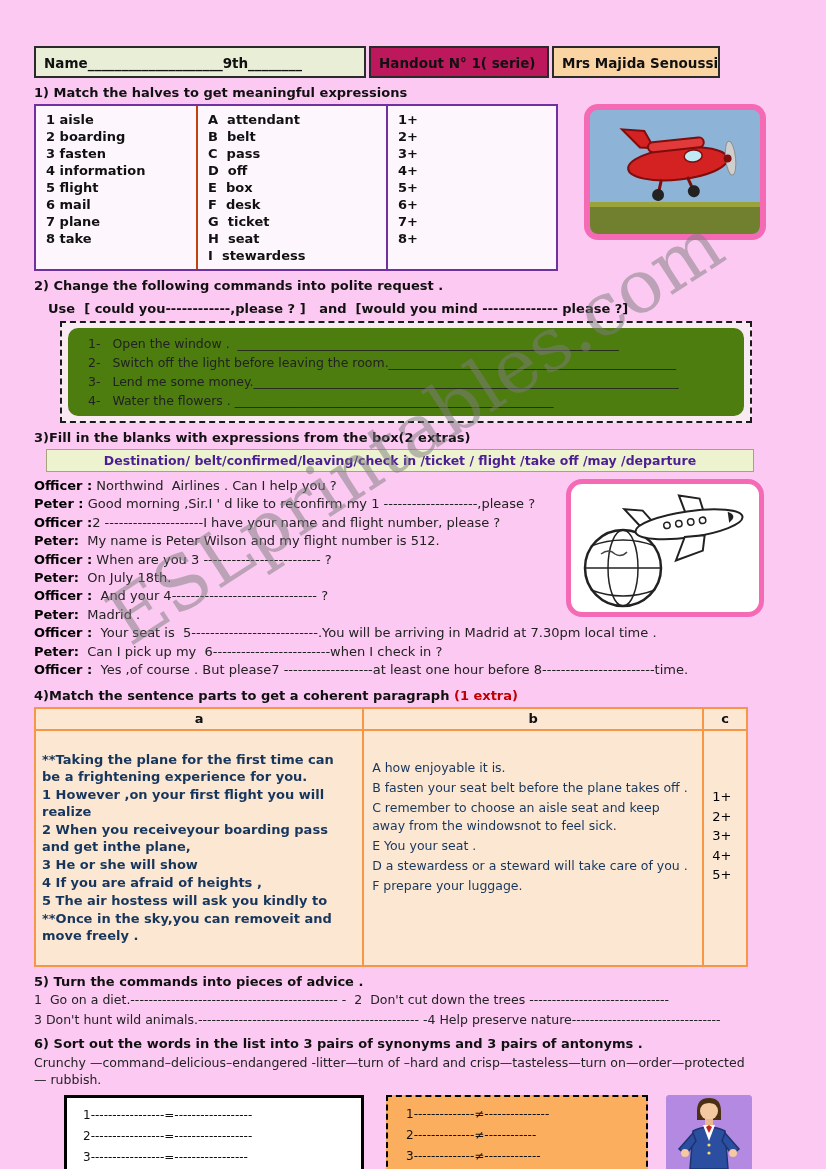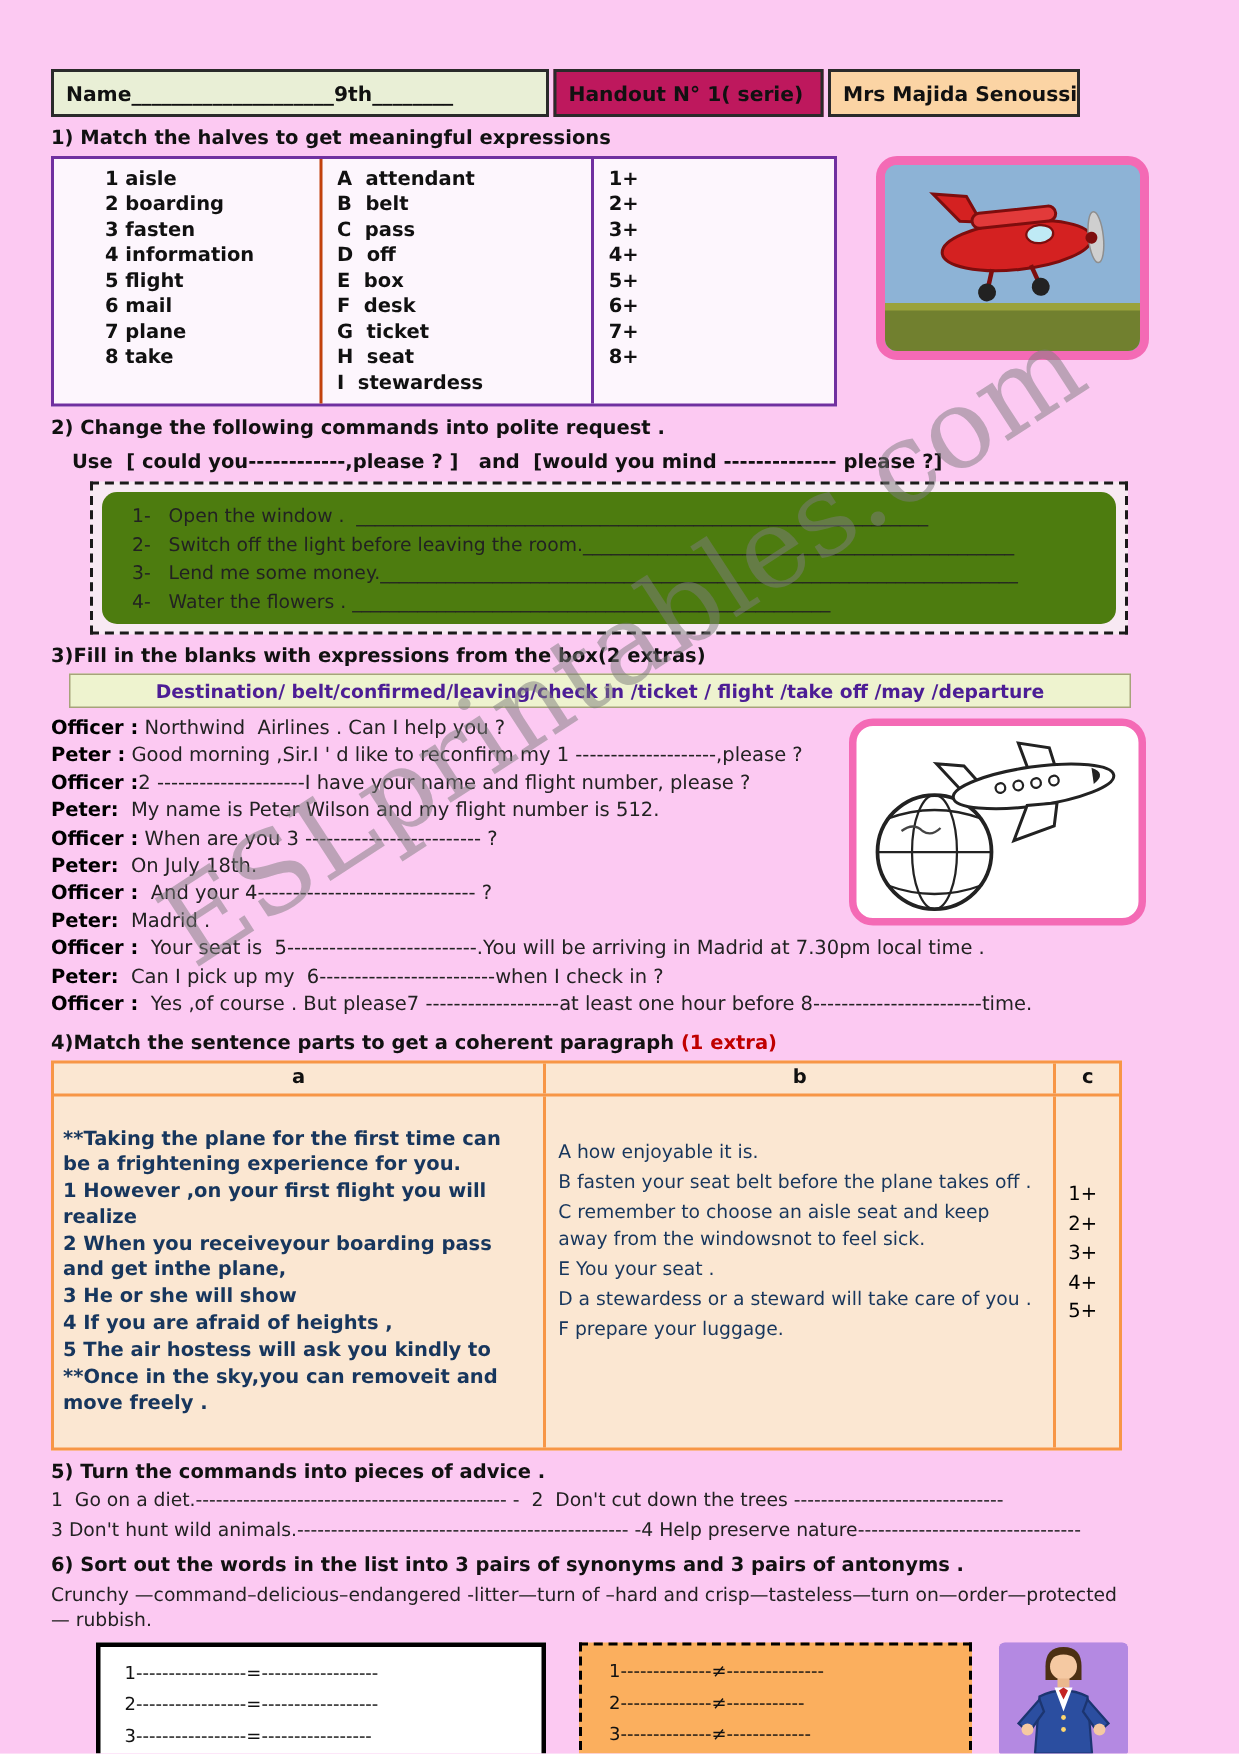--- a/index.html
+++ b/index.html
@@ -15,21 +15,21 @@
          font-weight:bold;font-size:13.5px;white-space:pre;overflow:hidden;}
   .hcell.name{width:332px;background:#e9efd6;}
   .hcell.handout{width:180px;background:#be185d;margin-left:3px;}
   .hcell.teacher{width:168px;background:#fbd4a4;margin-left:3px;}
 
   .ex-title{font-weight:bold;font-size:13px;margin-top:6px;line-height:17px;}
   .red{color:#c00000;}
 
   
   .ex1-row{display:flex;margin-top:3px;}
-  .match-table{display:flex;width:524px;box-sizing:border-box;border:2px solid #7030a0;background:#fdf6fd;padding-left:24px;}
+  .match-table{display:flex;width:524px;box-sizing:border-box;border:2px solid #7030a0;background:#fdf6fd;}
   .match-col{box-sizing:border-box;padding:5px 10px;font-weight:bold;font-size:13px;line-height:17px;}
   .match-col div{white-space:pre;overflow:hidden;}
   .match-col.c1{width:160px;}
   .match-col.c2{width:190px;border-left:2px solid #c2410c;}
   .match-col.c3{width:170px;border-left:2px solid #7030a0;}
   .plane-img{margin-left:26px;width:170px;height:124px;border:6px solid #f46ab5;border-radius:14px;
              overflow:hidden;background:#8db3d6;flex:0 0 auto;}
 
   
   .ex2-sub{margin-left:14px;}

